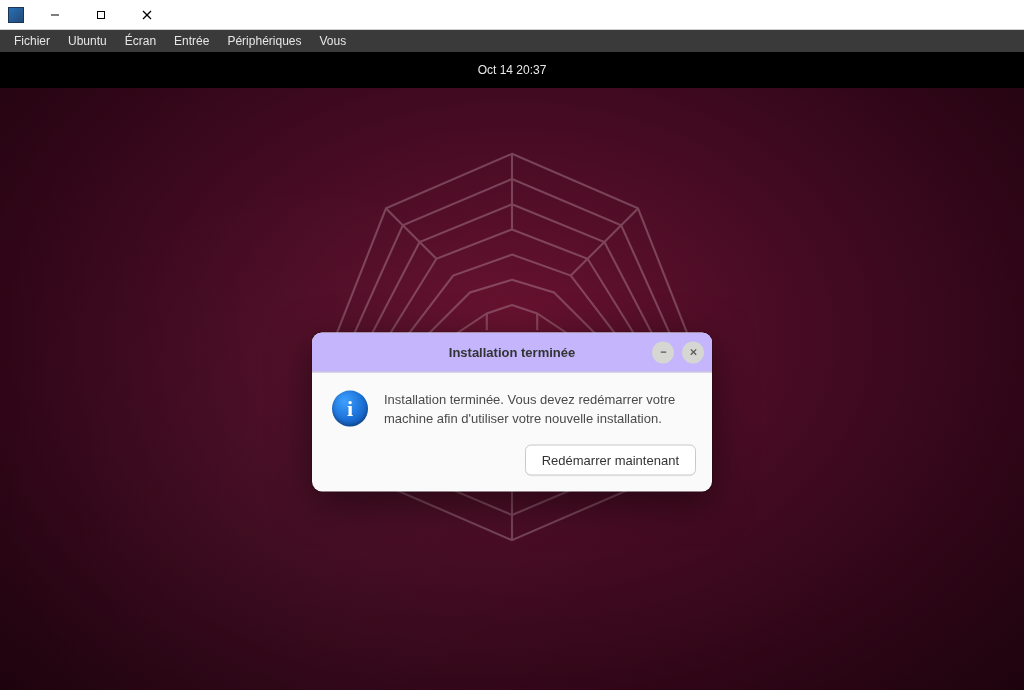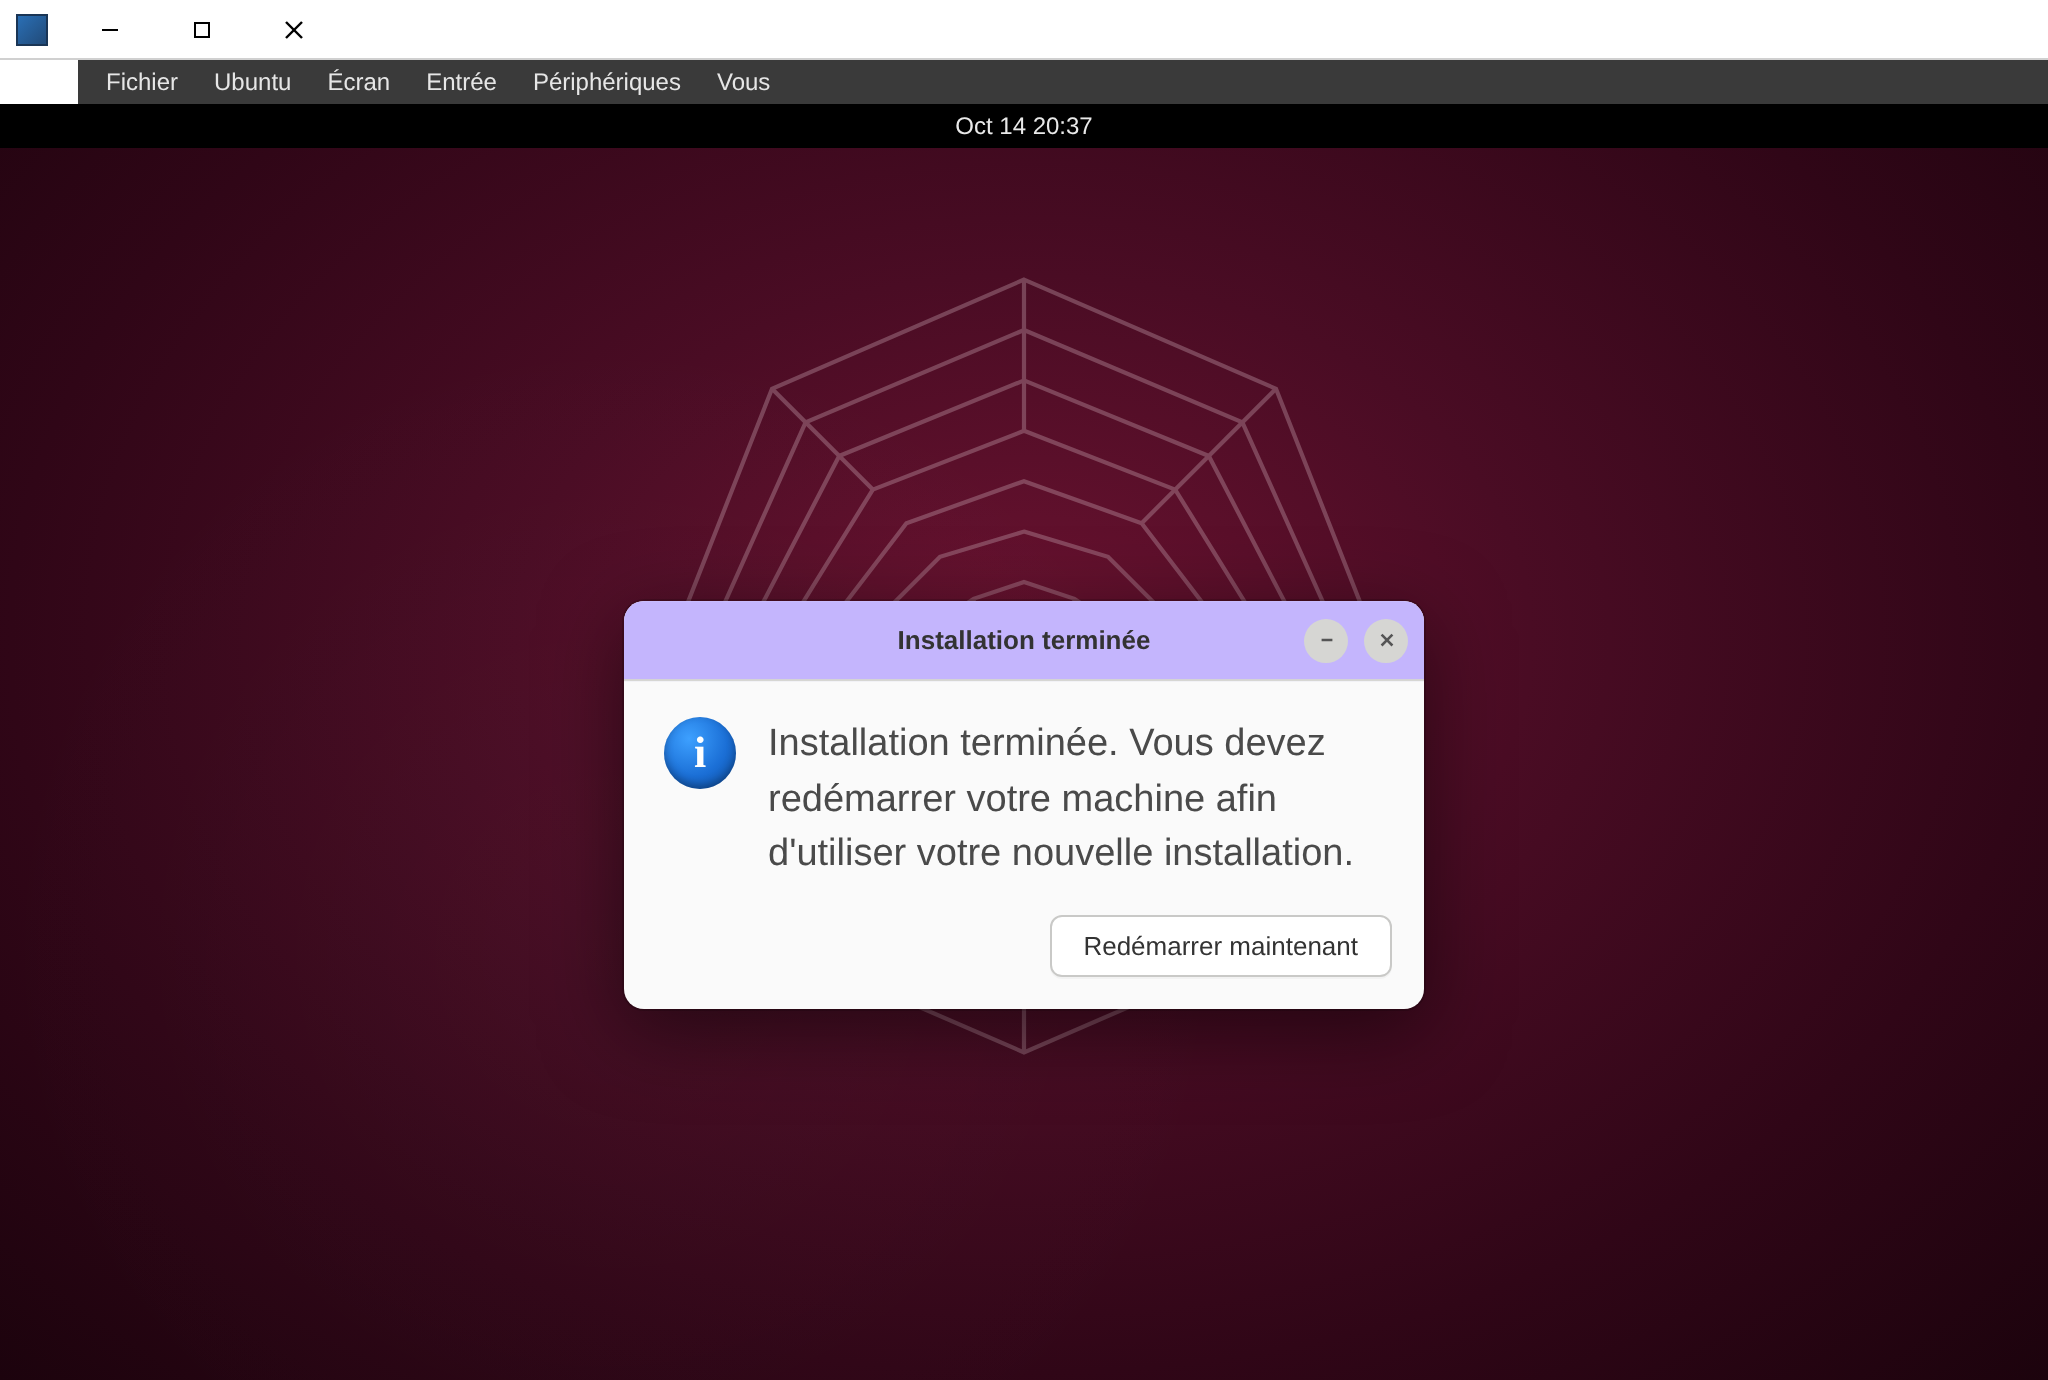--- a/index.html
+++ b/index.html
@@ -33,38 +33,37 @@
   .win-btn svg { width: 10px; height: 10px; }
 
   
   .vbox-menubar {
     height: 22px;
     background: #3a3a3a;
     display: flex;
     align-items: center;
     padding: 0 6px;
     gap: 2px;
-    margin-left: 39px;
   }
   .vbox-menuitem {
     color: #e6e6e6;
     font-size: 12px;
     padding: 2px 8px;
   }
 
   
   .guest {
     position: relative;
     width: 100%;
     height: calc(100% - 30px - 22px);
     background: #000;
   }
 
   .gnome-topbar {
-    height: 22px;
+    height: 36px;
     background: #000;
     display: flex;
     align-items: center;
     justify-content: center;
   }
   .gnome-clock {
     color: #e9e9e9;
     font-size: 12px;
   }
 
@@ -134,21 +133,21 @@
   .info-icon {
     width: 36px; height: 36px; flex: none;
     border-radius: 50%;
     background: radial-gradient(circle at 35% 30%, #3da0ff 0%, #1b6fd6 55%, #0d4da0 100%);
     display: flex; align-items: center; justify-content: center;
     color: #fff; font-weight: 700; font-size: 22px;
     font-family: Georgia, serif;
     box-shadow: inset 0 -2px 4px rgba(0,0,0,0.3);
   }
   .dlg-text {
-    font-size: 19px;
+    font-size: 13px;
     line-height: 1.45;
     color: #4a4a4a;
   }
   .dlg-actions {
     display: flex;
     justify-content: flex-end;
     padding: 8px 16px 16px;
   }
   .dlg-btn {
     background: #fff;

